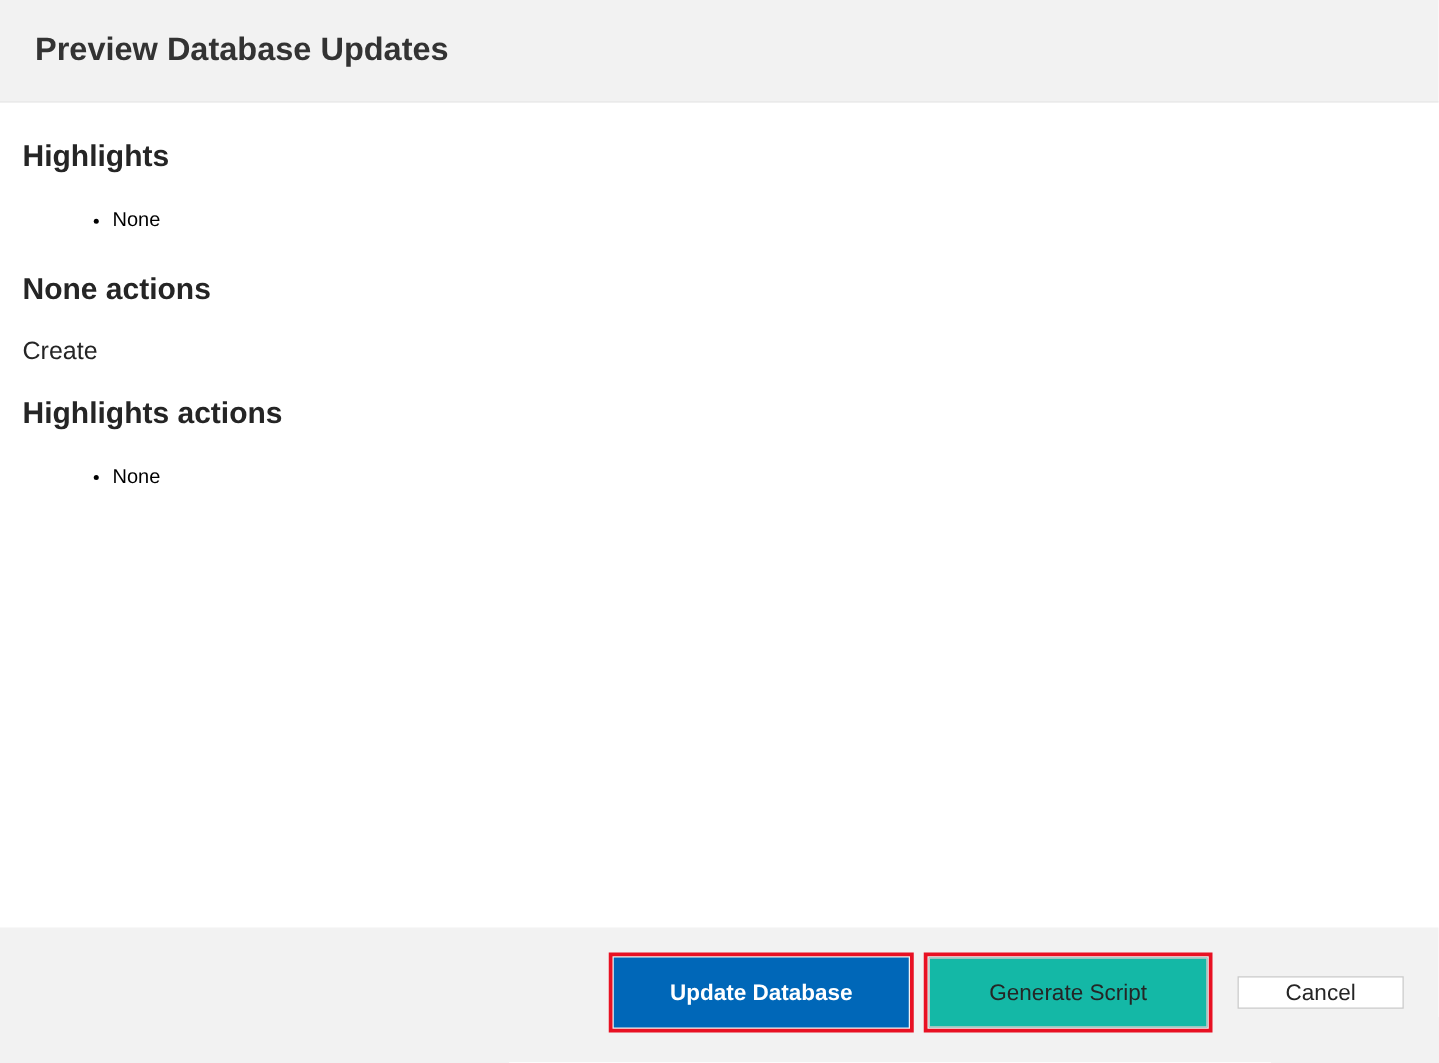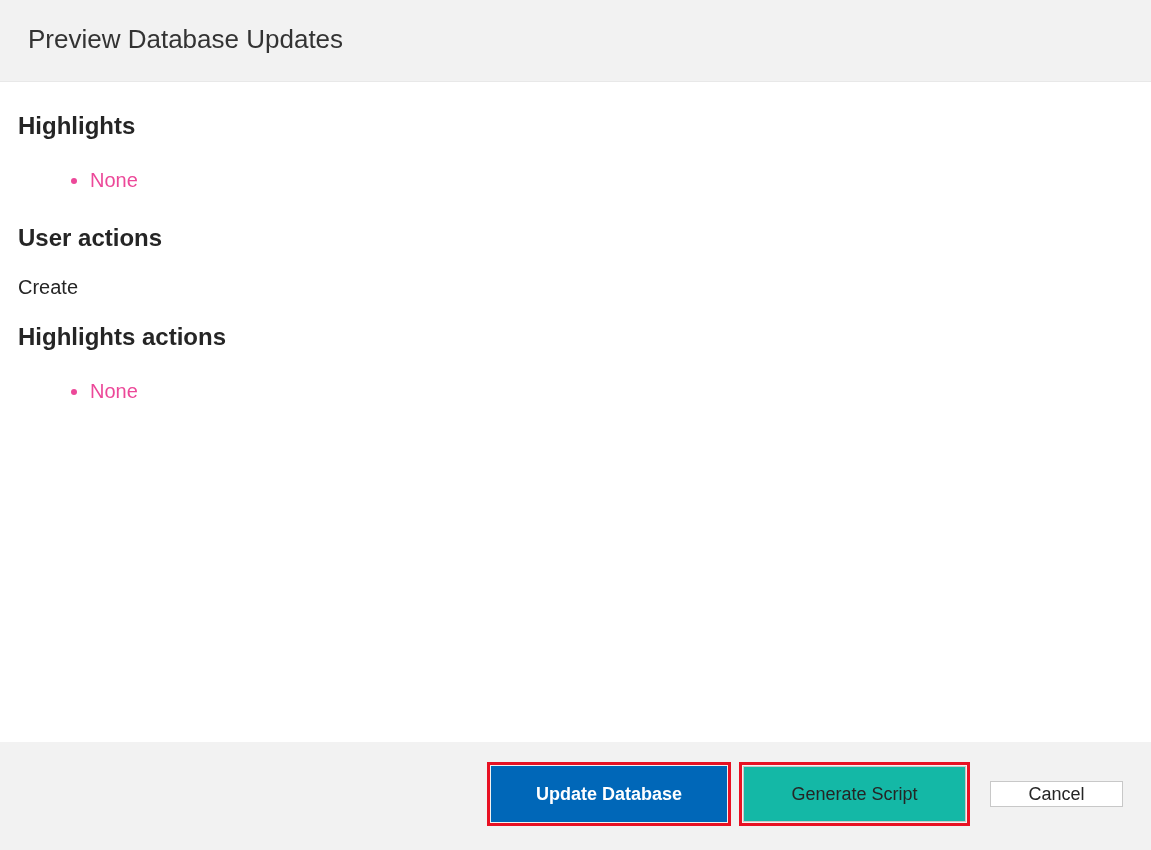--- a/index.html
+++ b/index.html
@@ -17,21 +17,21 @@
       flex-direction: column;
       overflow: hidden;
     }
     .header {
       background: #f2f2f2;
       padding: 24px 28px 26px 28px;
       border-bottom: 1px solid #e8e8e8;
     }
     .header-title {
       font-size: 26px;
-      font-weight: 400;
+      font-weight: 700;
       color: #333333;
     }
     .content {
       flex: 1;
       padding: 30px 18px 18px 18px;
       overflow-y: auto;
     }
     .section-heading {
       font-size: 24px;
       font-weight: 700;
@@ -43,23 +43,23 @@
       font-weight: 400;
       color: #252525;
       margin-bottom: 24px;
     }
     ul {
       list-style: disc;
       padding-left: 72px;
       margin-bottom: 28px;
     }
     ul li {
-      font-size: 20px;
+      font-size: 16px;
       font-weight: 400;
-      color: #ec4899;
+      color: #000000;
       line-height: 1.6;
     }
     .footer {
       background: #f2f2f2;
       padding: 20px 28px 24px 28px;
       display: flex;
       justify-content: flex-end;
       gap: 8px;
       align-items: center;
     }
@@ -105,21 +105,21 @@
 <div class="header">
   <div class="header-title">Preview Database Updates</div>
 </div>
 
 <div class="content">
   <h2 class="section-heading">Highlights</h2>
   <ul>
     <li>None</li>
   </ul>
 
-  <h2 class="section-heading">User actions</h2>
+  <h2 class="section-heading">None actions</h2>
 
   <h3 class="sub-heading">Create</h3>
 
   <h2 class="section-heading">Highlights actions</h2>
   <ul>
     <li>None</li>
   </ul>
 </div>
 
 <div class="footer">

